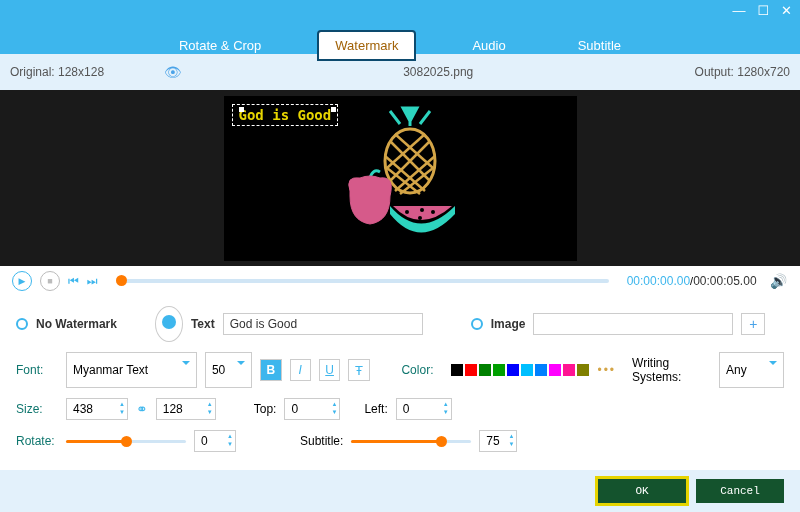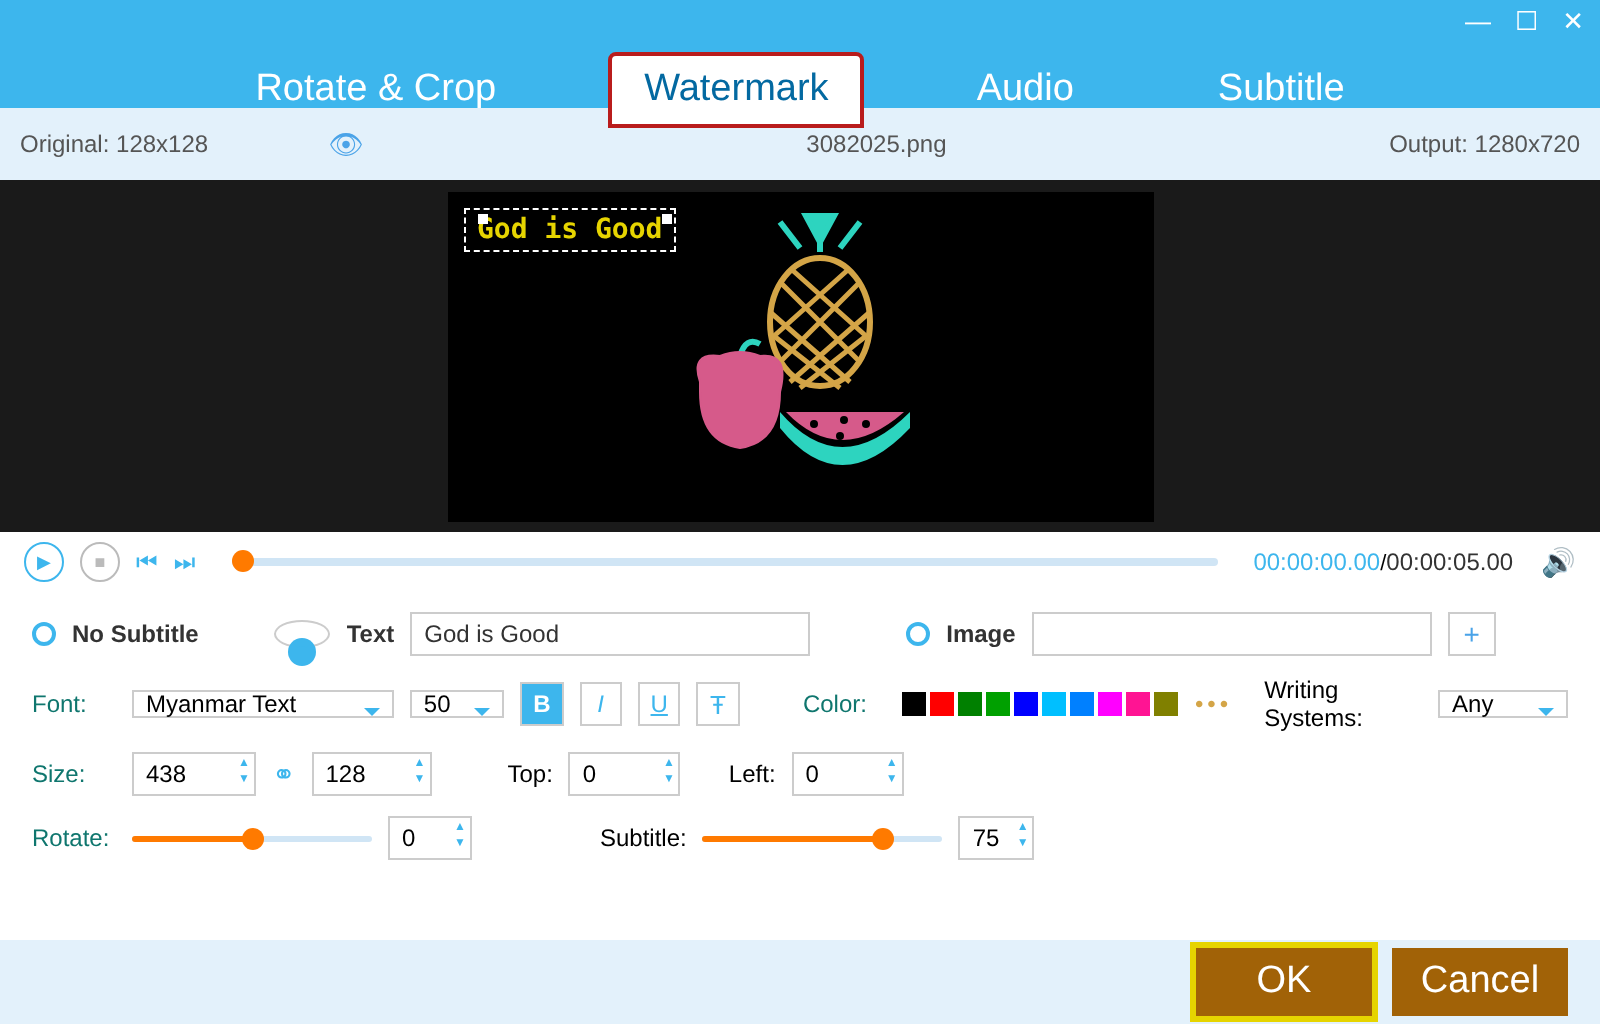--- a/index.html
+++ b/index.html
@@ -1,21 +1,21 @@
 <!DOCTYPE html>
 <html><head>
 <meta charset="utf-8">
 <style>
 *{box-sizing:border-box;margin:0;padding:0;font-family:Arial,sans-serif;font-size:12px;}
 body{background:#fff;width:800px;height:512px;overflow:hidden;position:relative;}
 .titlebar{background:#3db6ed;height:20px;display:flex;justify-content:flex-end;align-items:center;padding:0 8px;}
 .titlebar .ctrl{color:#fff;margin-left:12px;cursor:pointer;font-size:13px;}
 .tabbar{background:#3db6ed;height:34px;display:flex;align-items:center;justify-content:center;gap:40px;}
-.tab{color:#fff;padding:6px 16px;border-radius:4px 4px 0 0;cursor:pointer;font-size:19px;margin-top:16px;}
-.tab.active{background:#fff;color:#0369a1;border:2px solid #b91c1c;}
+.tab{color:#fff;padding:6px 16px;border-radius:4px 4px 0 0;cursor:pointer;font-size:13px;margin-top:16px;}
+.tab.active{background:#fff;color:#a16207;border:2px solid #0c4a6e;}
 .infobar{background:#e3f1fb;height:36px;display:flex;align-items:center;padding:0 10px;color:#555;font-size:11px;}
 .infobar .eye{color:#4aa3e8;margin-left:60px;font-size:14px;cursor:pointer;}
 .infobar .fname{flex:1;text-align:center;}
 .preview{background:#1a1a1a;height:176px;position:relative;display:flex;align-items:center;justify-content:center;}
 .preview .canvas{background:#000;width:353px;height:165px;position:relative;display:flex;align-items:center;justify-content:center;}
 .wm-text{position:absolute;top:8px;left:8px;color:#e6d400;font-family:monospace;font-weight:bold;font-size:14px;border:1px dashed #fff;padding:2px 6px;}
 .wm-text::before,.wm-text::after{content:"";position:absolute;width:5px;height:5px;background:#fff;border-radius:0;}
 .fruit{position:relative;width:150px;height:145px;}
 .transport{background:#fff;height:30px;display:flex;align-items:center;padding:0 12px;gap:8px;}
 .tbtn{width:20px;height:20px;border:1.5px solid #3db6ed;border-radius:50%;display:flex;align-items:center;justify-content:center;color:#3db6ed;cursor:pointer;font-size:9px;}
@@ -27,37 +27,37 @@
 .time .dur{color:#333;}
 .snd{color:#3db6ed;margin-left:6px;cursor:pointer;font-size:14px;}
 .options{background:#fff;padding:10px 16px 4px;}
 .row{display:flex;align-items:center;margin-bottom:10px;gap:8px;}
 .radio{width:12px;height:12px;border:2px solid #3db6ed;border-radius:50%;display:inline-flex;align-items:center;justify-content:center;cursor:pointer;}
 .radio.sel::after{content:"";width:6px;height:6px;background:#3db6ed;border-radius:50%;}
 .rlabel{font-weight:bold;color:#333;}
 .txtin{border:1px solid #ccc;height:22px;padding:0 6px;color:#333;font-size:12px;}
 .addimg{width:24px;height:22px;border:1px solid #ccc;display:flex;align-items:center;justify-content:center;color:#4aa3e8;cursor:pointer;font-size:14px;}
 .lbl{color:#0f766e;min-width:42px;}
-.sel{border:1px solid #ccc;height:14px;padding:0 20px 0 6px;position:relative;background:#fff;cursor:pointer;display:flex;align-items:center;}
+.sel{border:1px solid #ccc;height:36px;padding:0 20px 0 6px;position:relative;background:#fff;cursor:pointer;display:flex;align-items:center;}
 .sel::after{content:"";position:absolute;right:6px;top:8px;border:4px solid transparent;border-top-color:#3db6ed;}
 .spin{border:1px solid #ccc;height:22px;padding:0 18px 0 6px;position:relative;background:#fff;display:flex;align-items:center;}
 .spin .arrows{position:absolute;right:2px;top:1px;display:flex;flex-direction:column;gap:0;}
 .spin .arrows span{font-size:6px;color:#3db6ed;line-height:8px;cursor:pointer;}
 .fmtbtn{width:24px;height:22px;border:1px solid #ccc;display:flex;align-items:center;justify-content:center;color:#3db6ed;cursor:pointer;font-style:normal;font-size:13px;}
 .fmtbtn.active{background:#3db6ed;color:#fff;}
 .swatches{display:flex;gap:2px;align-items:center;}
 .sw{width:12px;height:12px;cursor:pointer;}
 .slider{height:3px;background:#d0e5f5;position:relative;border-radius:2px;}
 .slider .fill{height:100%;background:#ff7a00;border-radius:2px;}
 .slider .th{width:11px;height:11px;background:#ff7a00;border-radius:50%;position:absolute;top:-4px;}
 .linkicon{color:#3db6ed;cursor:pointer;font-size:14px;}
 .btn{border:1px solid #ff9a3a;color:#ff7a00;padding:4px 14px;background:#fff;cursor:pointer;font-size:12px;}
 .btn.hl{outline:2px solid #e6d400;}
 .footer{position:absolute;bottom:0;left:0;right:0;background:#e3f1fb;height:42px;display:flex;align-items:center;justify-content:flex-end;padding:0 16px;gap:10px;}
-.fbtn{background:#a16207;color:#fff;border:none;padding:6px 0;width:88px;cursor:pointer;font-size:19px;}
+.fbtn{background:#14532d;color:#fff;border:none;padding:6px 0;width:88px;cursor:pointer;font-size:11px;font-family:Liberation Mono, monospace;}
 .fbtn.hl{outline:3px solid #e6d400;}
 </style>
 </head>
 <body>
 
 <div class="titlebar">
   <span class="ctrl">—</span>
   <span class="ctrl">☐</span>
   <span class="ctrl">✕</span>
 </div>
@@ -111,21 +111,21 @@
   <div class="seek">
       <div class="thumb"></div>
     </div>
   <div class="time"><span class="cur">00:00:00.00</span>/<span class="dur">00:00:05.00</span></div>
   <div class="snd">🔊</div>
 </div>
 
 <div class="options">
   <div class="row">
     <span class="radio"></span>
-    <span class="rlabel">No Subtitle</span>
+    <span class="rlabel">No Watermark</span>
     <span style="width:22px"></span>
     <span class="radio sel"></span>
     <span class="rlabel">Text</span>
     <input class="txtin" style="width: 200px;" value="God is Good">
     <span style="width:32px"></span>
     <span class="radio"></span>
     <span class="rlabel">Image</span>
     <input class="txtin" style="width: 200px;" value="">
     <div class="addimg">+</div>
   </div>

